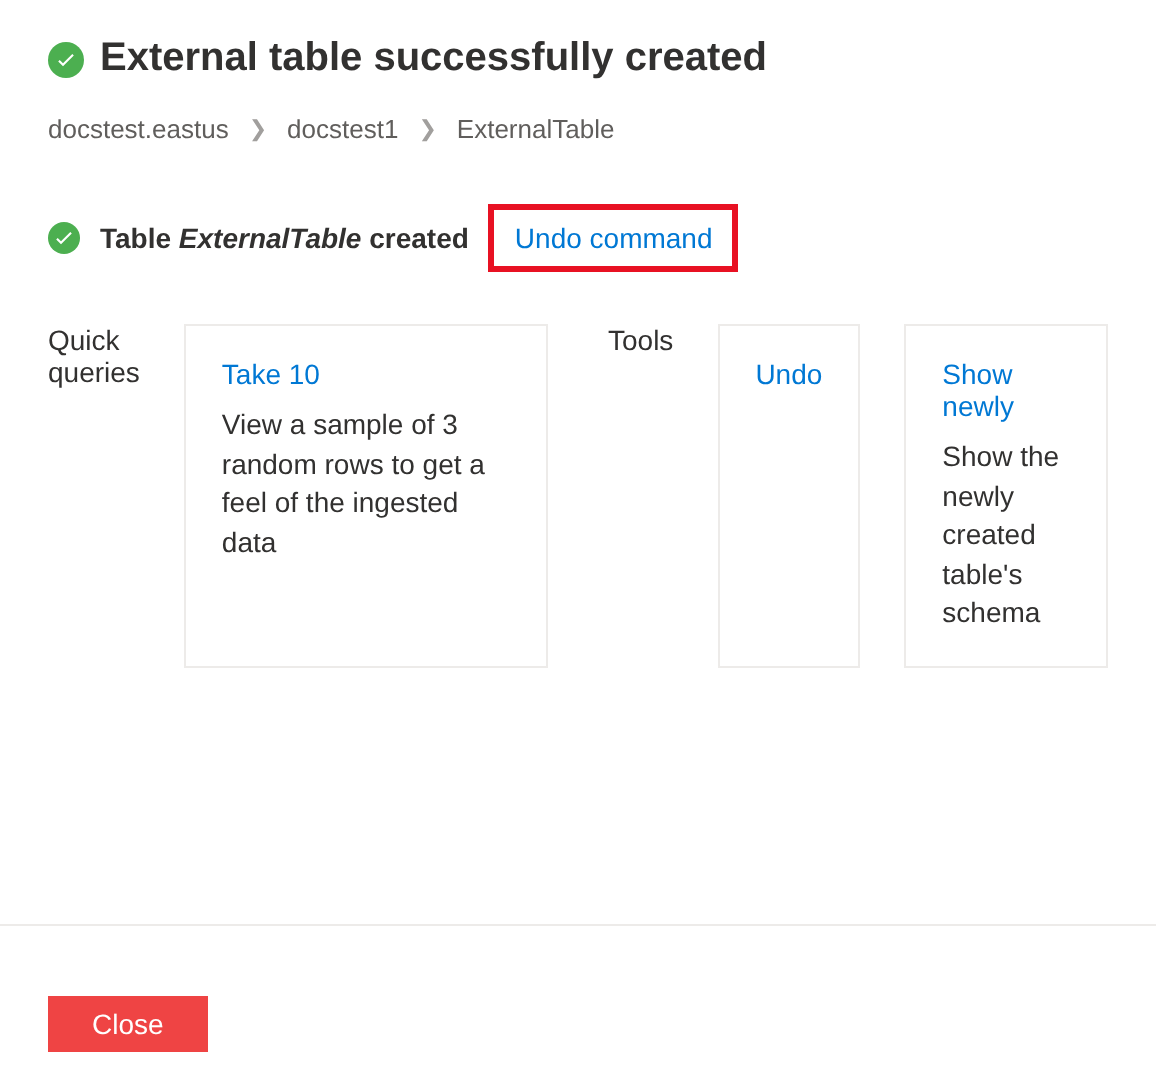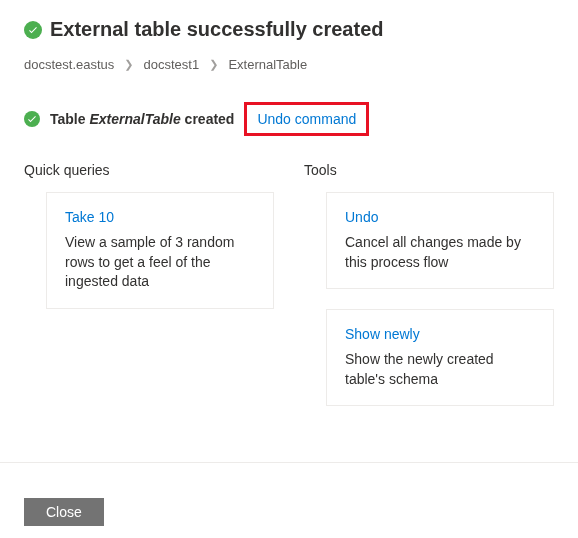--- a/index.html
+++ b/index.html
@@ -74,21 +74,21 @@
       cursor: pointer;
     }
     .sections {
       display: flex;
       gap: 30px;
       padding: 16px 24px 0 24px;
     }
     .col {
       flex: 1;
       display: flex;
-      flex-direction: column;
+      flex-direction: row;
     }
     .col-title {
       font-size: 14px;
       font-weight: 400;
       color: #323130;
       margin-bottom: 14px;
     }
     .card {
       border: 1px solid #edebe9;
       padding: 16px 18px;
@@ -108,21 +108,21 @@
     }
     .footer {
       position: absolute;
       bottom: 0;
       left: 0;
       right: 0;
       border-top: 1px solid #edebe9;
       padding: 12px 24px;
     }
     .btn-primary {
-      background: #737373;
+      background: #ef4444;
       color: #fff;
       border: none;
       padding: 6px 22px;
       font-size: 14px;
       cursor: pointer;
       font-family: inherit;
       margin-top: 23px;
     }
   </style>
 </head>
@@ -164,21 +164,20 @@
     <div class="col-title">Quick queries</div>
     <div class="card">
       <div class="card-title">Take 10</div>
       <div class="card-desc">View a sample of 3 random rows to get a feel of the ingested data</div>
     </div>
   </div>
   <div class="col">
     <div class="col-title">Tools</div>
     <div class="card">
       <div class="card-title">Undo</div>
-      <div class="card-desc">Cancel all changes made by this process flow</div>
     </div>
     <div class="card">
       <div class="card-title">Show newly</div>
       <div class="card-desc">Show the newly created table's schema</div>
     </div>
   </div>
 </div>
 
 <div class="footer">
   <button class="btn-primary">Close</button>

